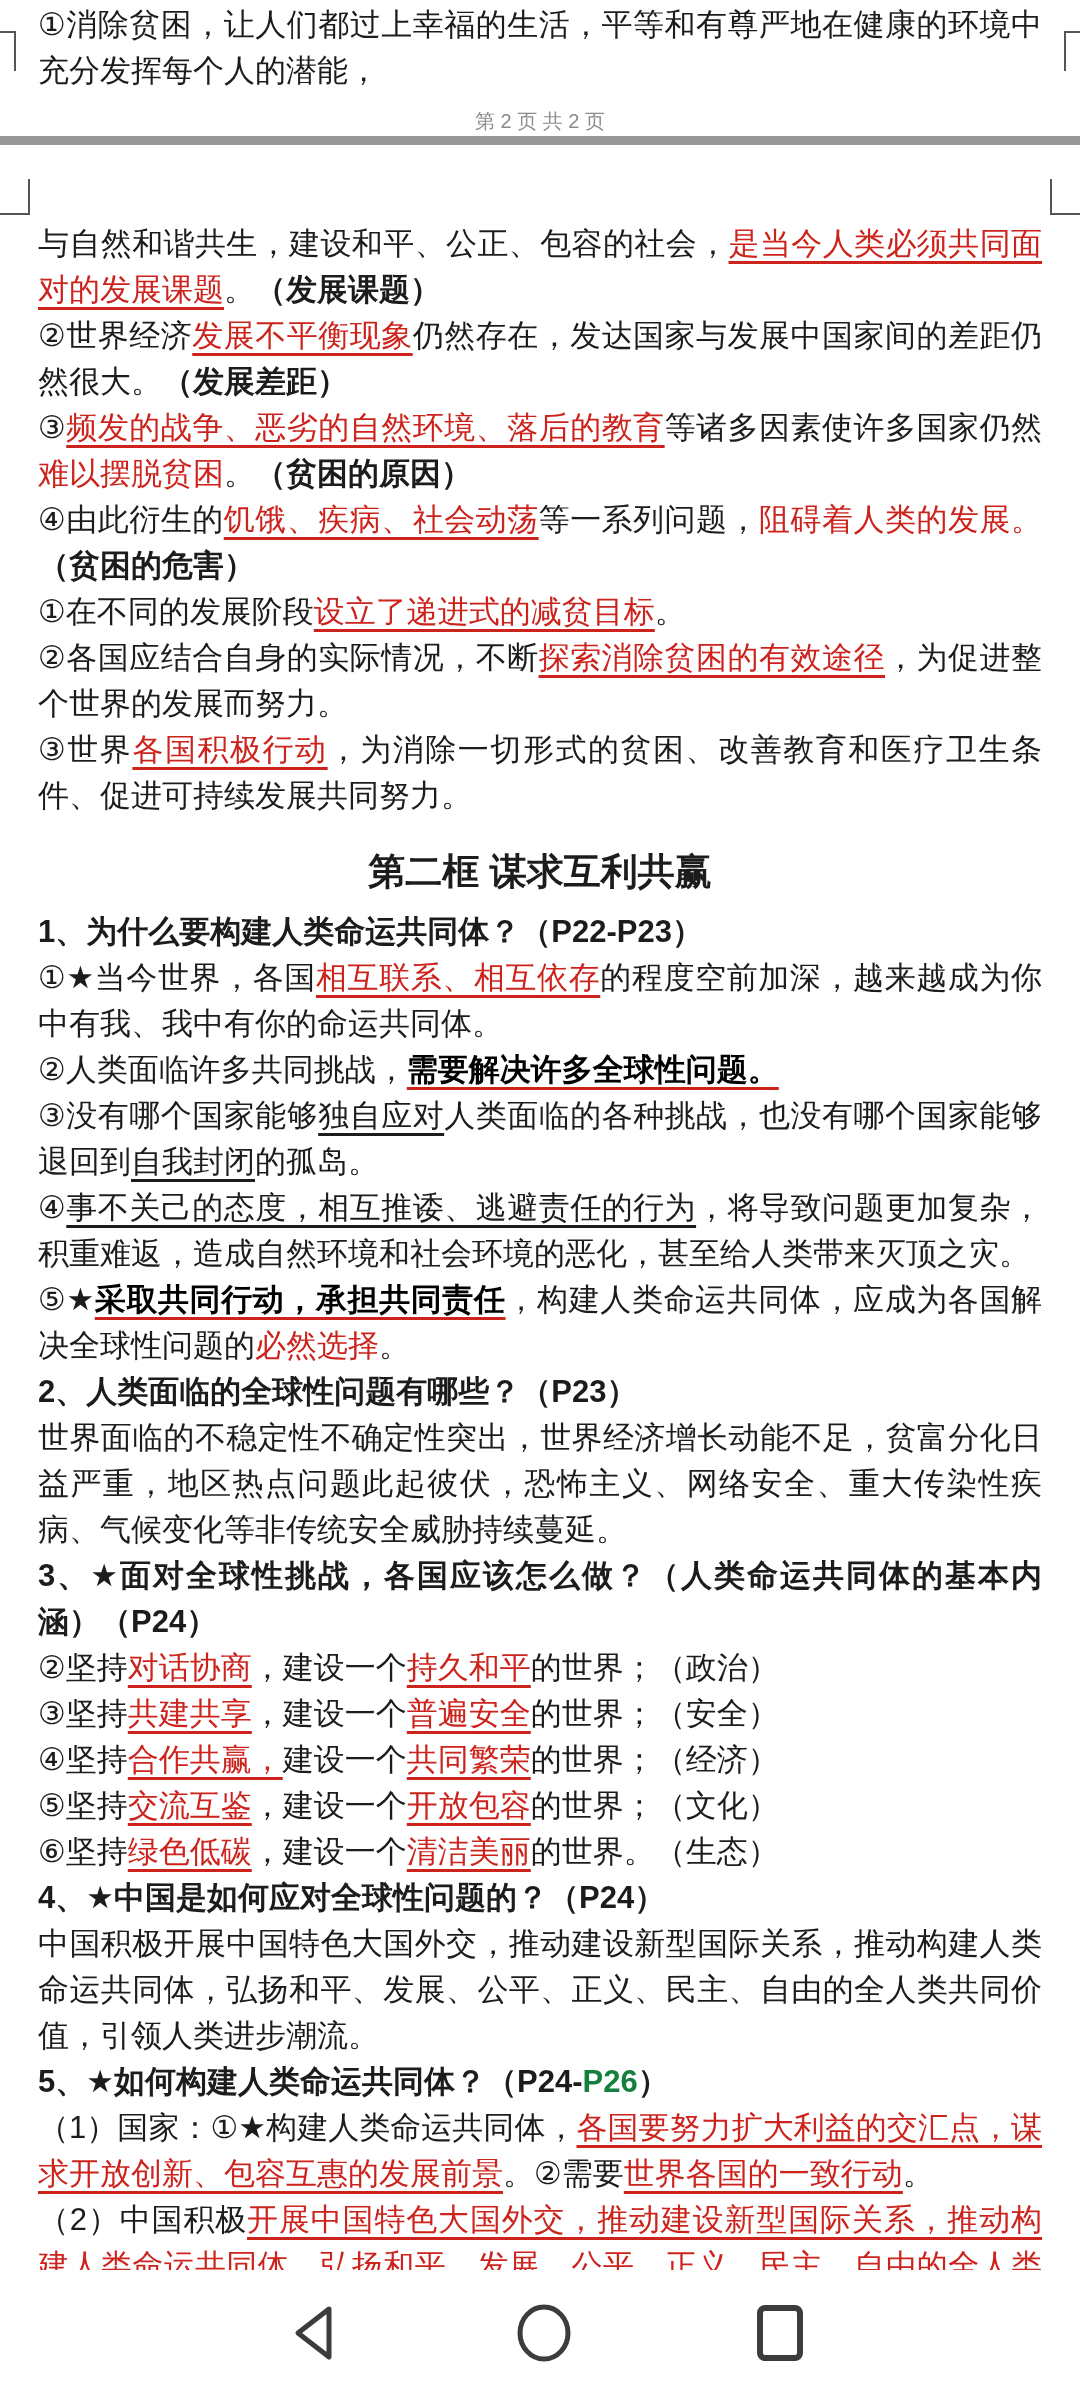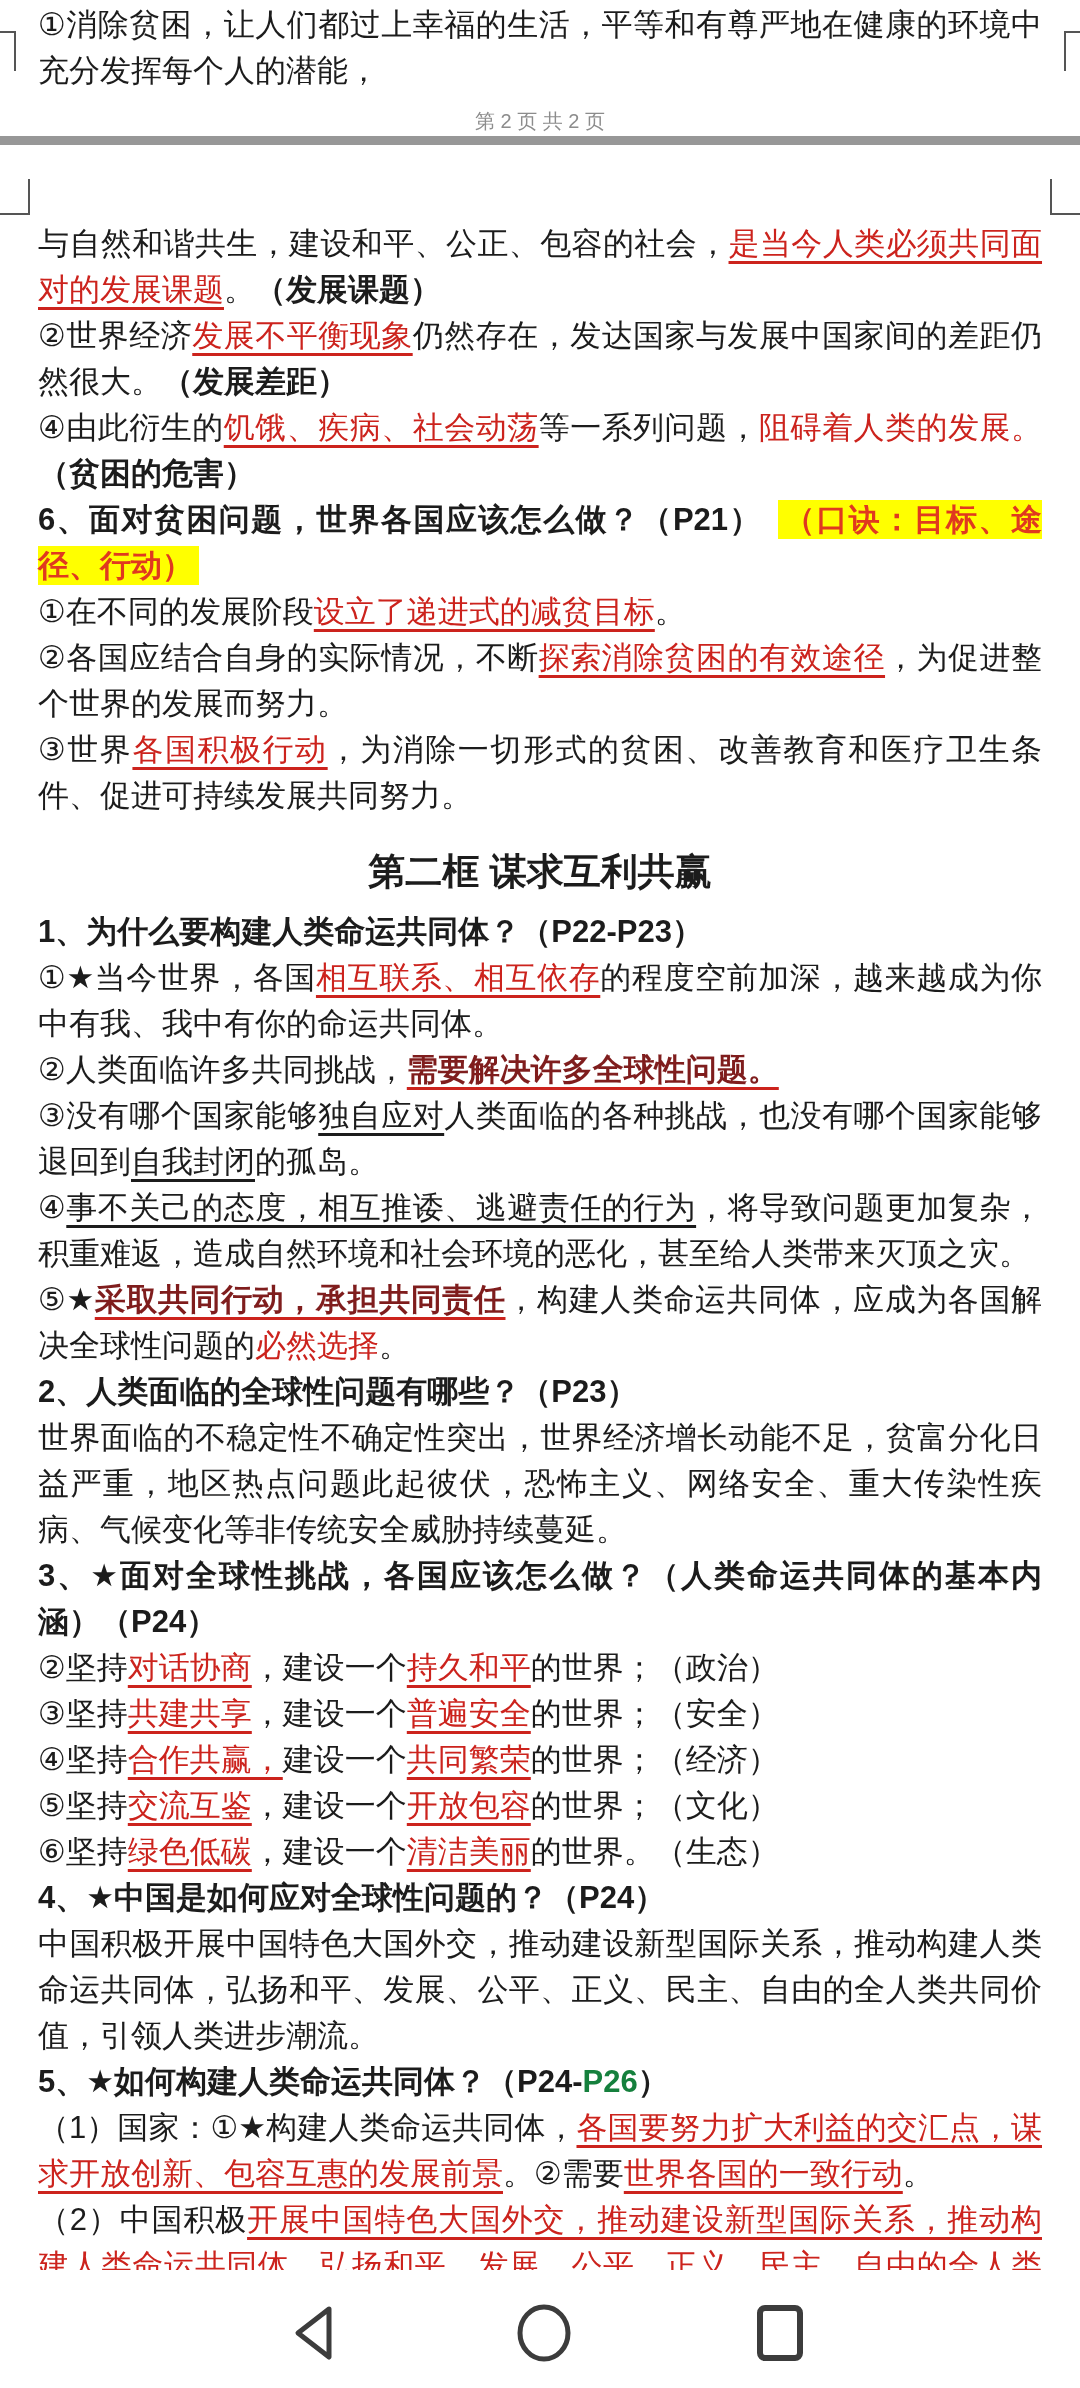--- a/index.html
+++ b/index.html
@@ -9,21 +9,21 @@
     font-family:"Liberation Sans","DejaVu Sans",sans-serif;
     font-size:31px;line-height:46px;
   }
   .page{position:relative;padding:0 38px;}
   .page-sep{height:9px;background:#979797;width:100%;}
   .para{margin:0;text-align:justify;}
   .b{font-weight:bold;}
   .r{color:#cc231d;}
   .rb{color:#15803d;font-weight:bold;}
   .ru{color:#cc231d;text-decoration:underline;text-decoration-color:#cc231d;text-underline-offset:7px;text-decoration-thickness:2.5px;}
-  .rbu{color:#7f1d1d;font-weight:bold;text-decoration:underline;text-decoration-color:#cc231d;text-underline-offset:7px;text-decoration-thickness:2.5px;}
+  .rbu{color:#000000;font-weight:bold;text-decoration:underline;text-decoration-color:#cc231d;text-underline-offset:7px;text-decoration-thickness:2.5px;}
   .bu{text-decoration:underline;text-underline-offset:7px;text-decoration-thickness:2.5px;}
   .hl{background:#ffff00;color:#e0391f;font-weight:bold;margin-left:16px;padding:2px 6px;}
   .h-frame{text-align:center;font-weight:bold;font-size:37px;margin:30px 0 14px;}
   .page-footer{text-align:center;color:#8c8c8c;font-size:20px;line-height:30px;margin-top:12px;font-weight:normal;}
   
   .mark{position:absolute;border:0 solid #555;}
   .mark.bl{left:0;width:14px;height:38px;border-top-width:2px;border-right-width:2px;}
   .mark.br{right:0;width:14px;height:38px;border-top-width:2px;border-left-width:2px;}
   .mark.tl{left:0;width:28px;height:34px;border-bottom-width:2px;border-right-width:2px;}
   .mark.tr{right:0;width:28px;height:34px;border-bottom-width:2px;border-left-width:2px;}
@@ -53,22 +53,22 @@
   </section>
 
   <div class="page-sep"></div>
 
   <section class="page" id="page3">
     <div class="mark tl" style="top:34px;"></div>
     <div class="mark tr" style="top:34px;"></div>
     <div>
         <div class="para"><span>与自然和谐共生，建设和平、公正、包容的社会，</span><span class="ru">是当今人类必须共同面对的发展课题</span><span>。</span><span class="b">（发展课题）</span></div>
         <div class="para"><span>②世界经济</span><span class="ru">发展不平衡现象</span><span>仍然存在，发达国家与发展中国家间的差距仍然很大。</span><span class="b">（发展差距）</span></div>
+        <div class="para"><span>③</span><span class="ru">频发的战争、恶劣的自然环境、落后的教育</span><span>等诸多因素使许多国家仍然</span><span class="r">难以摆脱贫困</span><span>。</span><span class="b">（贫困的原因）</span></div>
         <div class="para"><span>④由此衍生的</span><span class="ru">饥饿、疾病、社会动荡</span><span>等一系列问题，</span><span class="r">阻碍着人类的发展。</span><span class="b">（贫困的危害）</span></div>
-        <div class="para"><span class="b">6、面对贫困问题，世界各国应该怎么做？（P21）</span><span class="hl">（口诀：目标、途径、行动）</span></div>
         <div class="para"><span>①在不同的发展阶段</span><span class="ru">设立了递进式的减贫目标</span><span>。</span></div>
         <div class="para"><span>②各国应结合自身的实际情况，不断</span><span class="ru">探索消除贫困的有效途径</span><span>，为促进整个世界的发展而努力。</span></div>
         <div class="para"><span>③世界</span><span class="ru">各国积极行动</span><span>，为消除一切形式的贫困、改善教育和医疗卫生条件、促进可持续发展共同努力。</span></div>
         <div class="para h-frame"><span>第二框 谋求互利共赢</span></div>
         <div class="para"><span class="b">1、为什么要构建人类命运共同体？（P22-P23）</span></div>
         <div class="para"><span>①★当今世界，各国</span><span class="ru">相互联系、相互依存</span><span>的程度空前加深，越来越成为你中有我、我中有你的命运共同体。</span></div>
         <div class="para"><span>②人类面临许多共同挑战，</span><span class="rbu">需要解决许多全球性问题。</span></div>
         <div class="para"><span>③没有哪个国家能够</span><span class="bu">独自应对</span><span>人类面临的各种挑战，也没有哪个国家能够退回到</span><span class="bu">自我封闭</span><span>的孤岛。</span></div>
         <div class="para"><span>④</span><span class="bu">事不关己的态度，相互推诿、逃避责任的行为</span><span>，将导致问题更加复杂，积重难返，造成自然环境和社会环境的恶化，甚至给人类带来灭顶之灾。</span></div>
         <div class="para"><span>⑤★</span><span class="rbu">采取共同行动，承担共同责任</span><span>，构建人类命运共同体，应成为各国解决全球性问题的</span><span class="r">必然选择</span><span>。</span></div>

